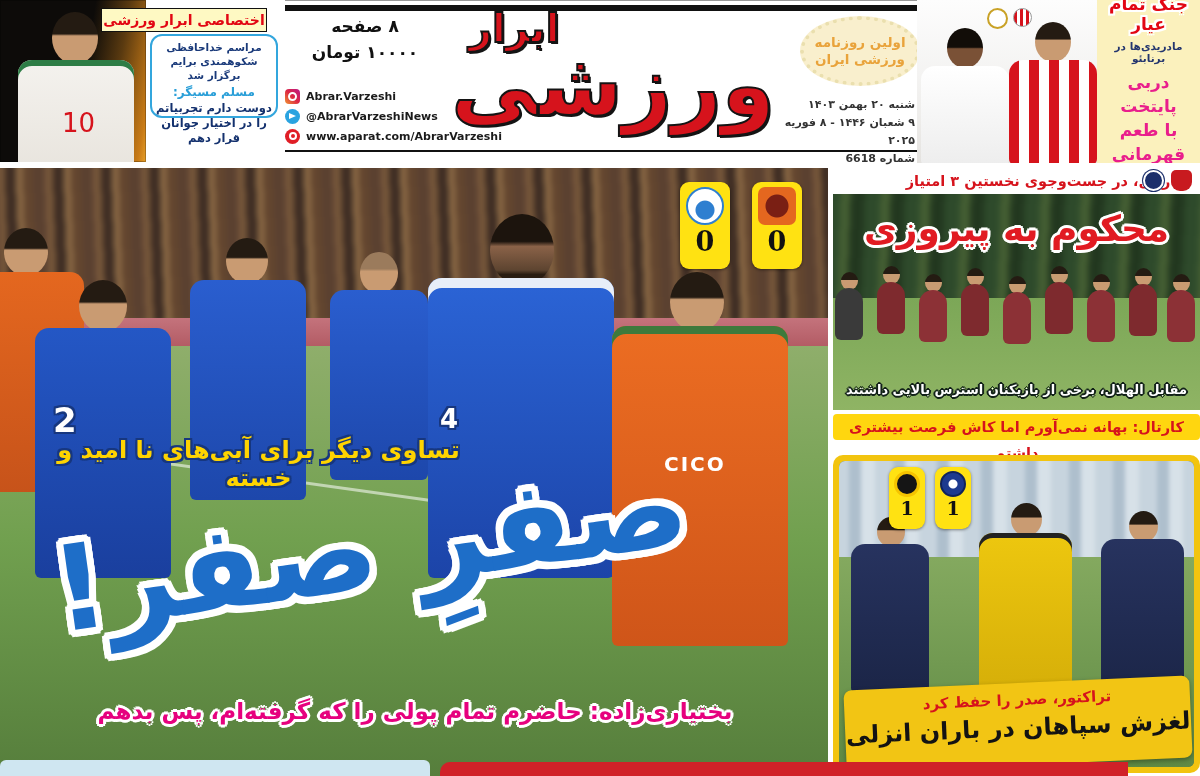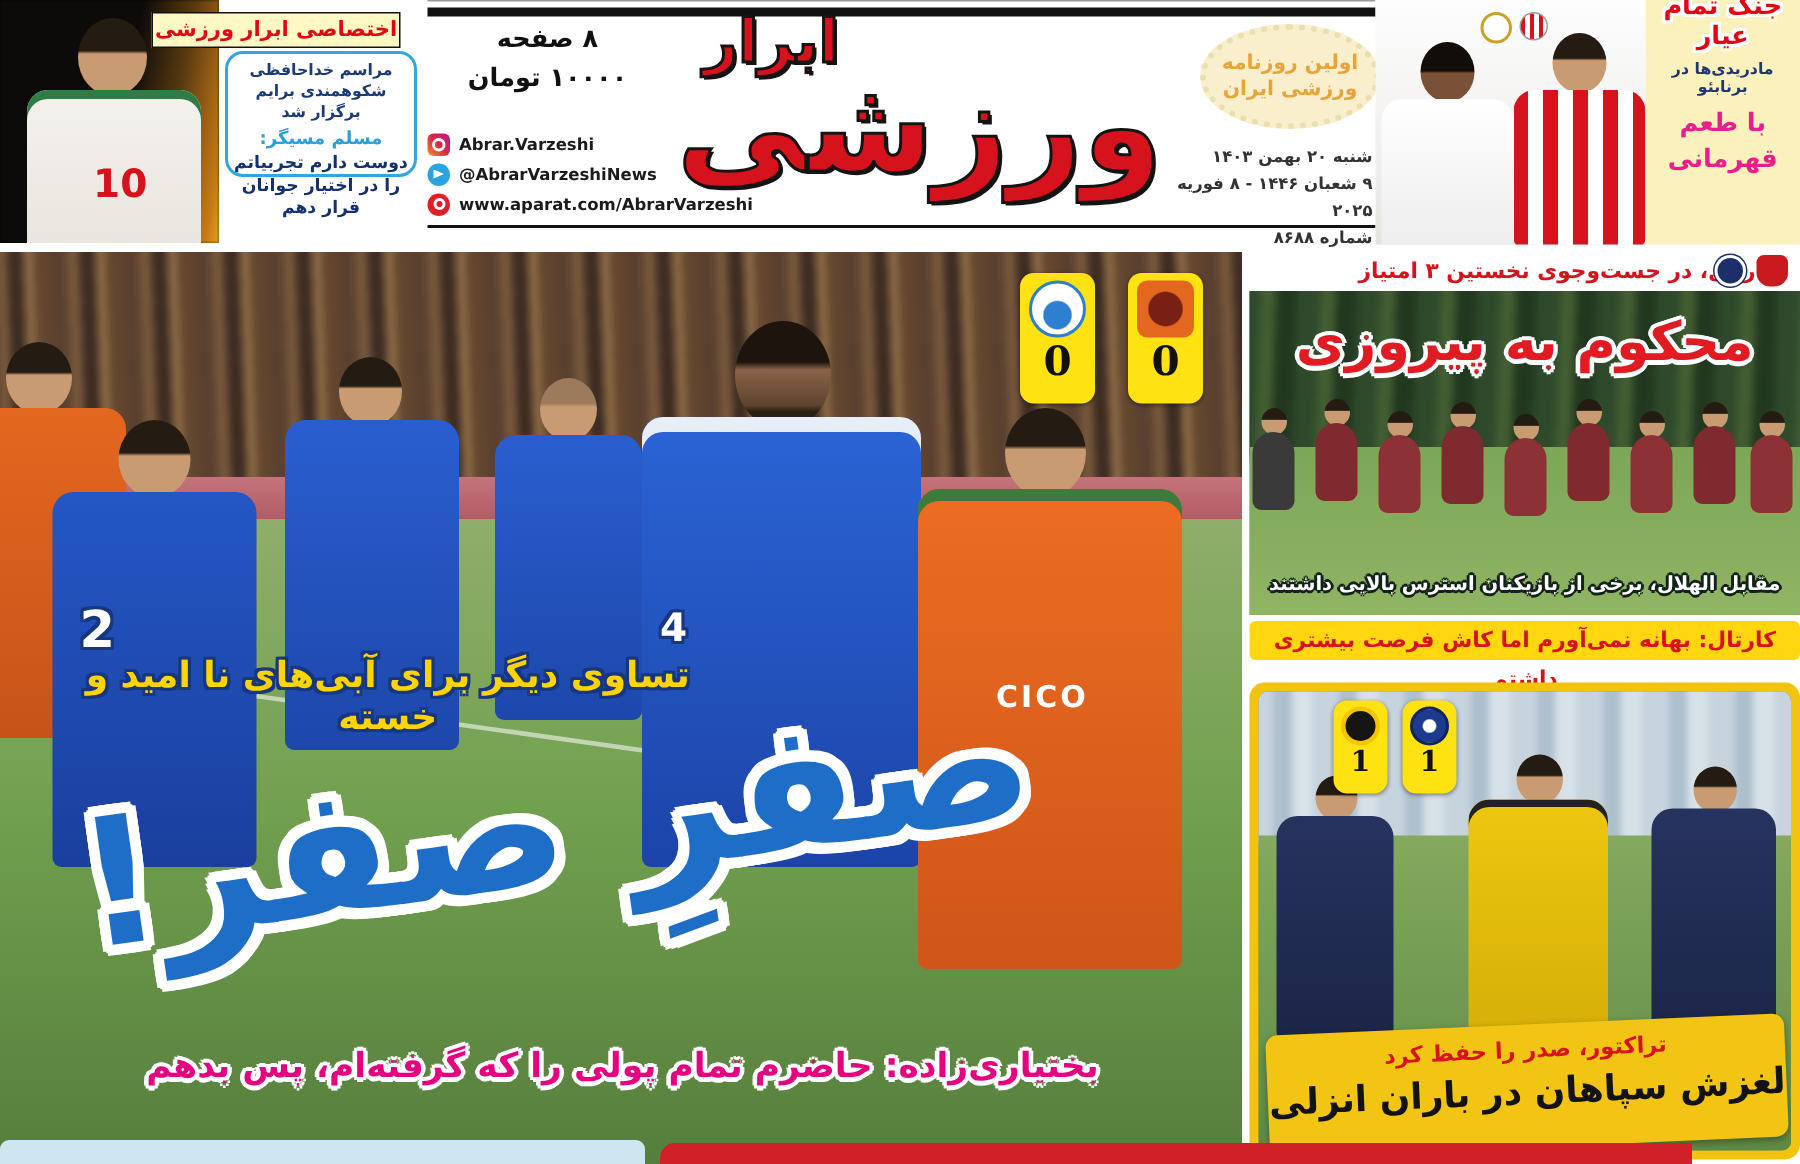--- a/index.html
+++ b/index.html
@@ -65,21 +65,21 @@
 <div id="page">
 
   <div class="abs" style="left:0;top:0;width:1200px;height:166px;background:#fff;">
 
     <div class="abs photo-edge" style="left:0;top:0;width:146px;height:162px;overflow:hidden;
                 background:linear-gradient(100deg,#0d0b09 0 55%,#5a3a10 75%,#c97b16 95%,#e8a028 100%);">
       <div class="fig" style="left:18px;top:12px;width:120px;height:150px;">
         <div class="h" style="left:34px;top:0;width:46px;height:52px;"></div>
         <div class="b" style="left:0;top:48px;width:116px;height:114px;
              background:linear-gradient(#f4f2ee,#e8e4dd);box-shadow:inset 0 6px 0 #2e7d46;"></div>
-        <div class="abs" style="left:44px;top:96px;color:#d6131c;font-weight:bold;font-size:26px;">10</div>
+        <div class="abs" style="left:44px;top:96px;color:#d6131c;font-weight:normal;font-size:26px;">10</div>
       </div>
     </div>
 
     <div class="abs rtl ctr" style="left:101px;top:8px;width:164px;height:22px;background:#fef9c3;border:1px solid #111;
                 color:#e20613;font-weight:bold;font-size:14px;line-height:22px;">اختصاصی ابرار ورزشی</div>
 
     <div class="abs rtl ctr" style="left:150px;top:34px;width:128px;height:84px;background:#fff;border:2.5px solid #33a6dd;
                 border-radius:12px;padding:4px 3px;box-sizing:border-box;">
       <div style="color:#1a3a7a;font-size:10.5px;font-weight:bold;line-height:14px;">مراسم خداحافظی شکوهمندی برایم برگزار شد</div>
       <div style="color:#2a9fd8;font-size:12px;font-weight:bold;margin-top:3px;">مسلم مسیگر:</div>
@@ -118,21 +118,21 @@
     <div class="abs badge-first rtl ctr" style="left:800px;top:16px;width:112px;height:62px;">
       <div>
         <span>اولین روزنامه</span><br>
         <span>ورزشی ایران</span>
       </div>
     </div>
 
     <div class="abs rtl" style="left:760px;top:96px;width:155px;text-align:right;color:#333;font-size:11px;font-weight:bold;line-height:18px;">
       <div>شنبه ۲۰ بهمن ۱۴۰۳</div>
       <div>۹ شعبان ۱۴۴۶ - ۸ فوریه ۲۰۲۵</div>
-      <div>شماره ۸۶۸۸</div>
+      <div>شماره 6618</div>
     </div>
 
     <div class="abs" style="left:917px;top:0;width:180px;height:163px;overflow:hidden;
                 background:linear-gradient(#fdfdfd,#efeeec 70%,#e4e2df);">
       <span class="crest abs" style="left:70px;top:8px;width:17px;height:17px;background:#fff;border:2px solid #c9a227;"></span>
       <span class="crest abs" style="left:96px;top:8px;width:17px;height:17px;border:1px solid #999;
                    background:repeating-linear-gradient(90deg,#d6131c 0 3px,#fff 3px 6px);"></span>
       <div class="fig" style="left:4px;top:28px;width:90px;height:135px;">
         <div class="h" style="left:26px;top:0;width:36px;height:40px;background:linear-gradient(#120d08 0 48%,#7a5136 52%);"></div>
         <div class="b" style="left:0;top:38px;width:88px;height:100px;background:linear-gradient(#fff,#ededed);"></div>
@@ -141,20 +141,21 @@
         <div class="h" style="left:26px;top:0;width:36px;height:40px;"></div>
         <div class="b" style="left:0;top:38px;width:88px;height:105px;
              background:repeating-linear-gradient(90deg,#d6131c 0 10px,#fff 10px 20px);"></div>
       </div>
     </div>
 
     <div class="abs rtl ctr" style="left:1097px;top:0;width:103px;height:163px;background:#fbf1bd;overflow:hidden;">
       <div class="o-white2" style="color:#e20613;font-weight:bold;font-size:17px;margin-top:-6px;">جنگ تمام عیار</div>
       <div style="color:#23356e;font-weight:bold;font-size:10.5px;margin-top:6px;">مادریدی‌ها در برنابئو</div>
       <div style="color:#e91e8c;font-weight:bold;font-size:17px;line-height:24px;margin-top:6px;">
+        <div>دربی پایتخت</div>
         <div>با طعم</div>
         <div>قهرمانی</div>
 
       </div>
     </div>
   </div>
 
   <div class="abs photo-edge" style="left:0;top:168px;width:828px;height:608px;overflow:hidden;background:#6f9a52;">
 
     <div class="abs" style="left:-10px;top:-10px;width:848px;height:165px;filter:blur(3px);

